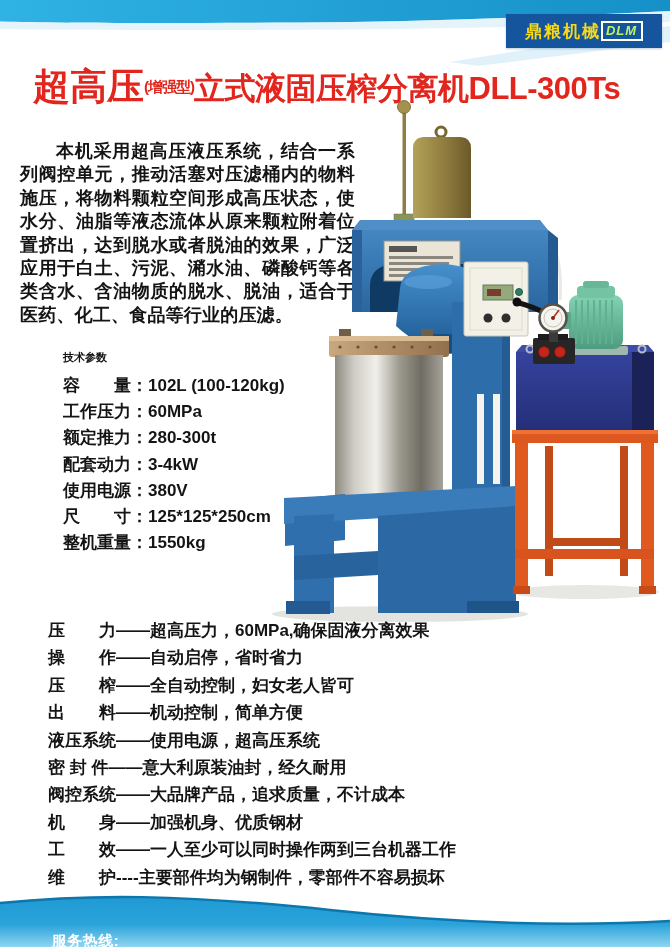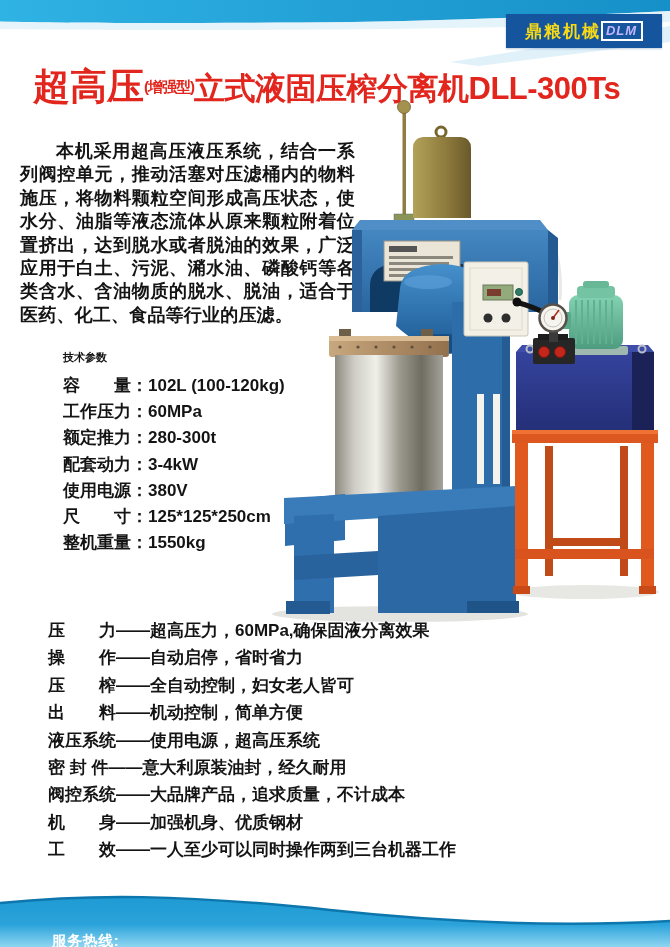--- a/index.html
+++ b/index.html
@@ -10,21 +10,21 @@
   svg{display:block}
   
   .top-band{position:absolute;left:0;top:0}
   .logo{
     position:absolute;left:506px;top:14px;width:156px;height:34px;
     background:#15559e;display:flex;align-items:center;justify-content:center;
     box-shadow:0 1px 2px rgba(0,60,120,.25);
   }
   .logo-cn{color:#f7d917;font-weight:bold;font-size:17px;letter-spacing:2px;}
   .logo-abbr{
-    border:2px solid #fff;color:#c4b5fd;font-weight:bold;font-style:italic;
+    border:2px solid #fff;color:#bef264;font-weight:bold;font-style:italic;
     font-size:13px;padding:0 4px 1px 3px;letter-spacing:1px;line-height:15px;
   }
   
   .title{
     position:absolute;left:33px;top:62px;width:632px;white-space:nowrap;
     color:#e2261d;font-weight:bold;
   }
   .title .t-prefix{font-size:37px;}
   .title .t-qualifier{font-size:15px;vertical-align:7px;letter-spacing:-1px;margin-top:32px;}
   .title .t-main{font-size:31px;letter-spacing:-0.5px;}
@@ -260,20 +260,21 @@
   <div class="features">
     <div class="feature-row"><span>压　　力</span><span>——</span><span>超高压力，60MPa,确保固液分离效果</span></div>
     <div class="feature-row"><span>操　　作</span><span>——</span><span>自动启停，省时省力</span></div>
     <div class="feature-row"><span>压　　榨</span><span>——</span><span>全自动控制，妇女老人皆可</span></div>
     <div class="feature-row"><span>出　　料</span><span>——</span><span>机动控制，简单方便</span></div>
     <div class="feature-row"><span>液压系统</span><span>——</span><span>使用电源，超高压系统</span></div>
     <div class="feature-row"><span>密 封 件</span><span>——</span><span>意大利原装油封，经久耐用</span></div>
     <div class="feature-row"><span>阀控系统</span><span>——</span><span>大品牌产品，追求质量，不计成本</span></div>
     <div class="feature-row"><span>机　　身</span><span>——</span><span>加强机身、优质钢材</span></div>
     <div class="feature-row"><span>工　　效</span><span>——</span><span>一人至少可以同时操作两到三台机器工作</span></div>
+    <div class="feature-row"><span>维　　护</span><span>----</span><span>主要部件均为钢制件，零部件不容易损坏</span></div>
   </div>
 
   <svg class="bottom-band" width="670" height="57" viewBox="0 0 57 670" style="left:0;top:890px">
   </svg>
   <svg class="bottom-band" style="top:890px" width="670" height="57" viewBox="0 0 670 57">
     <defs>
       <linearGradient id="fbG" x1="0" y1="0" x2="0" y2="1">
         <stop offset="0" stop-color="#1f9ad3"></stop>
           <stop offset="0.55" stop-color="#2ba3da"></stop>
           <stop offset="1" stop-color="#8ed5f1"></stop>

